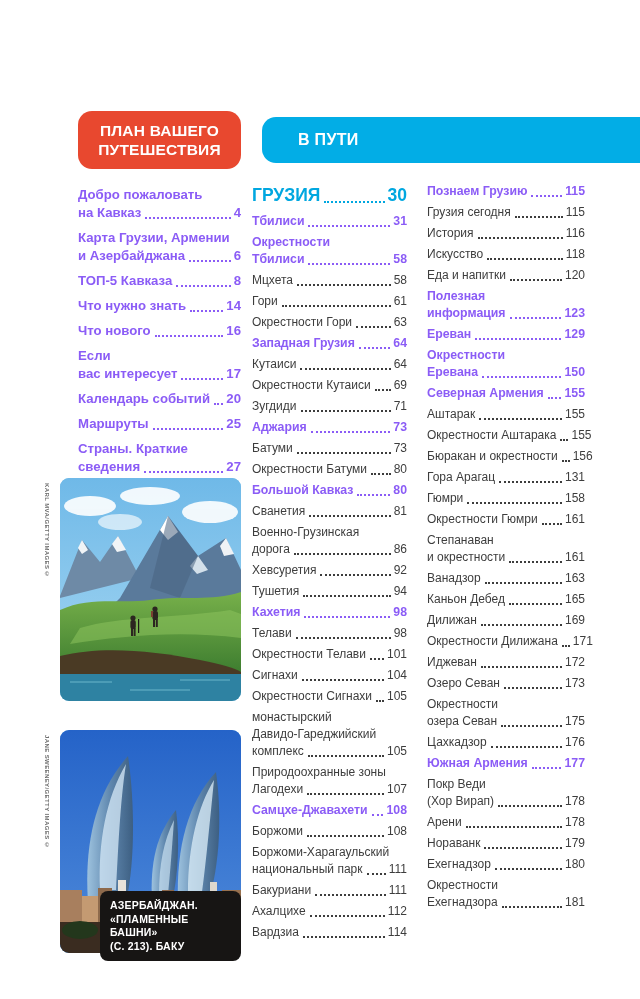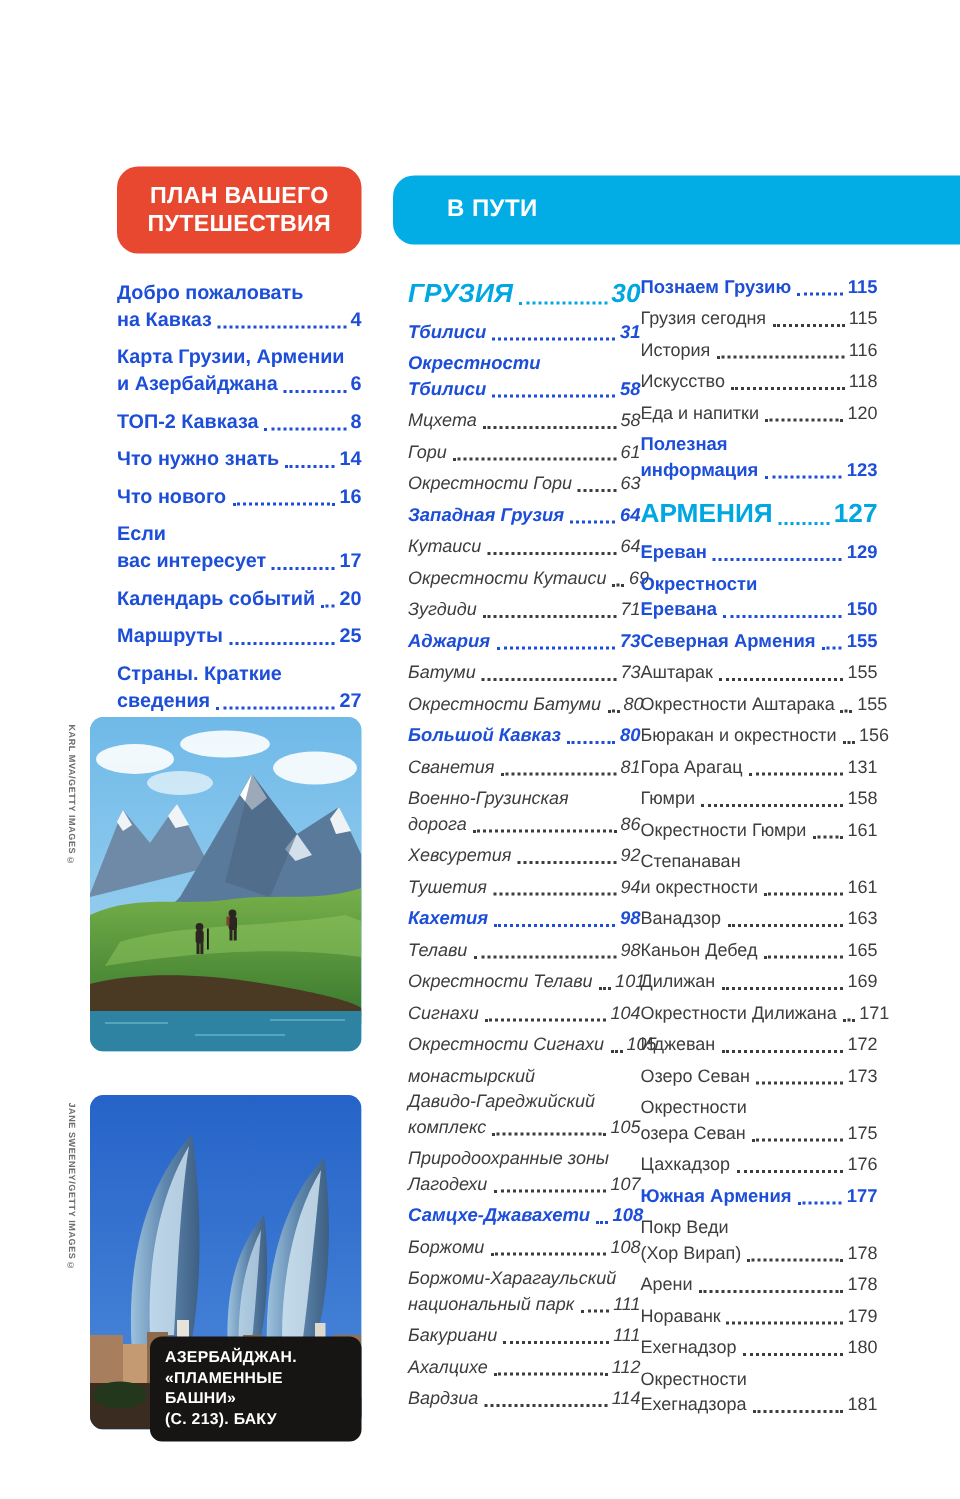--- a/index.html
+++ b/index.html
@@ -17,25 +17,25 @@
     font-size:15.5px; line-height:19px; text-align:center; letter-spacing:.2px;
   }
   .cyan-bar {
     position:absolute; left:262px; top:117px; width:378px; height:46px;
     background:#02ade6; border-radius:14px 0 0 14px; color:#fff; font-weight:bold;
     font-size:16px; display:flex; align-items:center; padding-left:36px; letter-spacing:.3px;
   }
   
   .col { position:absolute; top:183px; }
   .col-left  { left:78px;  width:163px; top:186px; }
-  .col-mid   { left:272px; width:155px;font-style:italic; }
+  .col-mid   { left:252px; width:155px; }
   .col-right { left:427px; width:158px; }
 
   .entry { margin-bottom:4px; color:#3d3d3d; font-size:12px; line-height:17px; }
-  .entry.bold    { font-weight:700; color:#1d4ed8; font-size:12.3px; }
+  .entry.bold    { font-weight:700; color:#8b5cf6; font-size:12.3px; }
   .entry.chapter { font-weight:700; color:#00a7e0; font-size:17.5px; line-height:24px; margin-bottom:6px; }
   .entry.gap     { margin-top:8px; }
   .col-left .entry { font-size:13.2px; line-height:18px; margin-bottom:7px; }
   .line-flex { display:flex; align-items:flex-end; }
   .lab { white-space:nowrap; }
   .dots { flex:1; border-bottom:2px dotted currentColor; margin:0 3px 3px 4px; min-width:8px; }
   .entry.chapter .dots { border-bottom-width:2.5px; margin-bottom:4px; }
   .pagenum { white-space:nowrap; }
 
   
@@ -86,21 +86,21 @@
       <div class="entry bold">
         <div class="line-plain">Карта Грузии, Армении</div>
         <div class="line-flex">
           <span class="lab">и Азербайджана</span>
           <span class="dots"></span>
           <span class="pagenum">6</span>
         </div>
       </div>
       <div class="entry bold">
         <div class="line-flex">
-          <span class="lab">ТОП-2 Кавказа</span>
+          <span class="lab">ТОП-5 Кавказа</span>
           <span class="dots"></span>
           <span class="pagenum">8</span>
         </div>
       </div>
       <div class="entry bold">
         <div class="line-flex">
           <span class="lab">Что нужно знать</span>
           <span class="dots"></span>
           <span class="pagenum">14</span>
         </div>
@@ -514,27 +514,20 @@
         </div>
       </div>
       <div class="entry bold">
         <div class="line-plain">Полезная</div>
         <div class="line-flex">
           <span class="lab">информация</span>
           <span class="dots"></span>
           <span class="pagenum">123</span>
         </div>
       </div>
-      <div class="entry chapter gap">
-        <div class="line-flex">
-          <span class="lab">АРМЕНИЯ</span>
-          <span class="dots"></span>
-          <span class="pagenum">127</span>
-        </div>
-      </div>
       <div class="entry bold">
         <div class="line-flex">
           <span class="lab">Ереван</span>
           <span class="dots"></span>
           <span class="pagenum">129</span>
         </div>
       </div>
       <div class="entry bold">
         <div class="line-plain">Окрестности</div>
         <div class="line-flex">

